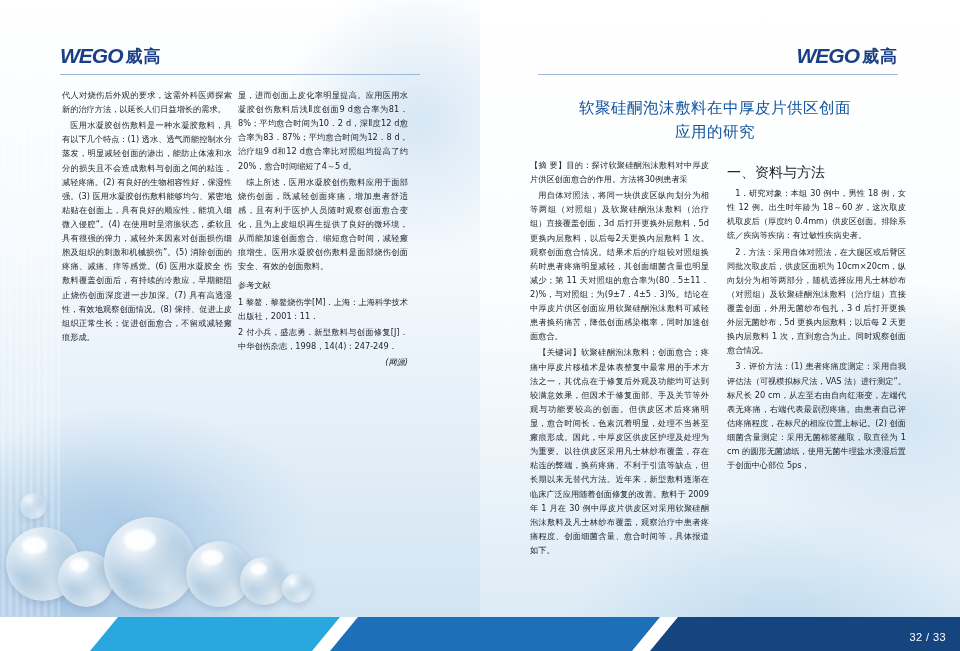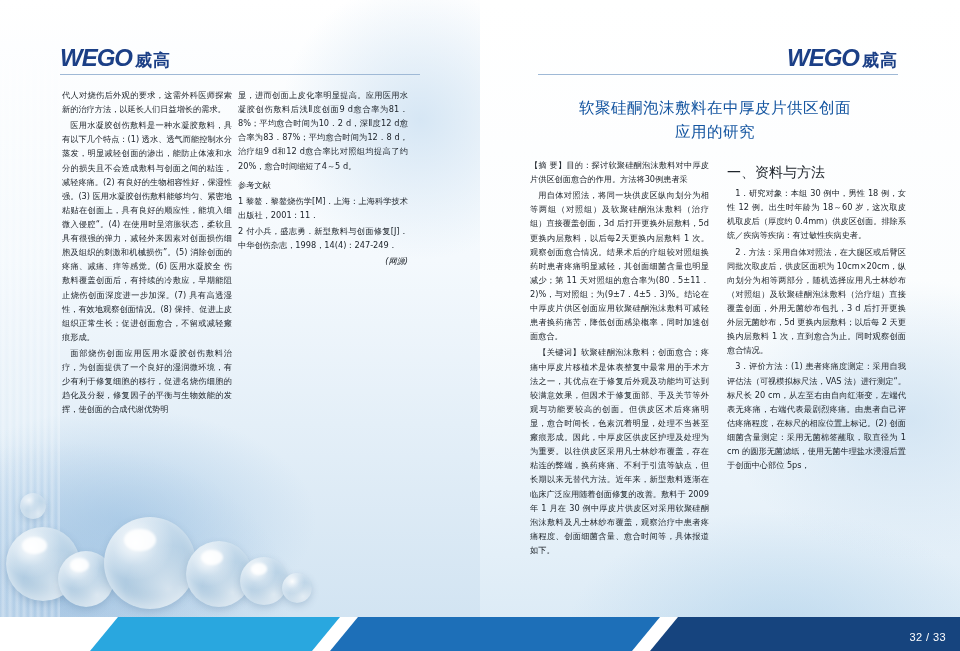--- a/index.html
+++ b/index.html
@@ -116,21 +116,21 @@
     position: absolute;
     top: 44px;
     display: flex;
     align-items: flex-end;
     gap: 3px;
     color: #1b3f86;
     font-family: "Liberation Sans", sans-serif;
     font-weight: bold;
     font-style: italic;
   }
-  .logo .wego { font-size: 24px; letter-spacing: -1px; text-align: center; }
+  .logo .wego { font-size: 21px; letter-spacing: -1px; text-align: center; }
   .logo .cn { font-size: 17px; font-style: normal; letter-spacing: 1px; font-weight: bold; }
   .logo.left { left: 60px; }
   .logo.right { right: 62px; }
 
   .logo-rule {
     position: absolute;
     height: 1px;
     background: #9fb9d6;
     top: 74px;
   }
@@ -213,24 +213,24 @@
   <div class="logo right">
     <span class="wego">WEGO</span>
     <span class="cn">威高</span>
   </div>
   <div class="logo-rule right"></div>
 
   <div class="left-cols">
     <div class="col">
       <p>代人对烧伤后外观的要求，这需外科医师探索新的治疗方法，以延长人们日益增长的需求。</p>
       <p class="ind">医用水凝胶创伤敷料是一种水凝胶敷料，具有以下几个特点：(1) 透水、透气而能控制水分蒸发，明显减轻创面的渗出，能防止体液和水分的损失且不会造成敷料与创面之间的粘连，减轻疼痛。(2) 有良好的生物相容性好，保湿性强。(3) 医用水凝胶创伤敷料能够均匀、紧密地粘贴在创面上，具有良好的顺应性，能填入细微入侵腔“。(4) 在使用时呈溶胀状态，柔软且具有很强的弹力，减轻外来因素对创面损伤细胞及组织的刺激和机械损伤”。(5) 消除创面的疼痛、减痛、痒等感觉。(6) 医用水凝胶全 伤敷料覆盖创面后，有持续的冷敷应，早期能阻止烧伤创面深度进一步加深。(7) 具有高透湿性，有效地观察创面情况。(8) 保持、促进上皮组织正常生长；促进创面愈合，不留或减轻瘢痕形成。</p>
-      <p class="ind">面部烧伤创面应用医用水凝胶创伤敷料治疗，为创面提供了一个良好的湿润微环境，有少有利于修复细胞的移行，促进名烧伤细胞的趋化及分裂，修复因子的平衡与生物效能的发挥，使创面的合成代谢优势明</p>
     </div>
     <div class="col">
       <p>显，进而创面上皮化率明显提高。应用医用水凝胶创伤敷料后浅Ⅱ度创面9 d愈合率为81．8%；平均愈合时间为10．2 d，深Ⅱ度12 d愈合率为83．87%；平均愈合时间为12．8 d，治疗组9 d和12 d愈合率比对照组均提高了约20%，愈合时间缩短了4～5 d。</p>
+      <p class="ind">综上所述，医用水凝胶创伤敷料应用于面部烧伤创面，既减轻创面疼痛，增加患者舒适感，且有利于医护人员随时观察创面愈合变化，且为上皮组织再生提供了良好的微环境，从而能加速创面愈合、缩短愈合时间，减轻瘢痕增生。医用水凝胶创伤敷料是面部烧伤创面安全、有效的创面敷料。</p>
       <p class="ref-head">参考文献</p>
       <p>1 黎鳌．黎鳌烧伤学[M]．上海：上海科学技术出版社，2001：11．</p>
       <p>2 付小兵，盛志勇．新型敷料与创面修复[J]．中华创伤杂志，1998，14(4)：247-249．</p>
       <p class="right-note">(网源)</p>
     </div>
   </div>
 
   <div class="article-title">
     <div>软聚硅酮泡沫敷料在中厚皮片供区创面</div>
     <div>应用的研究</div>

